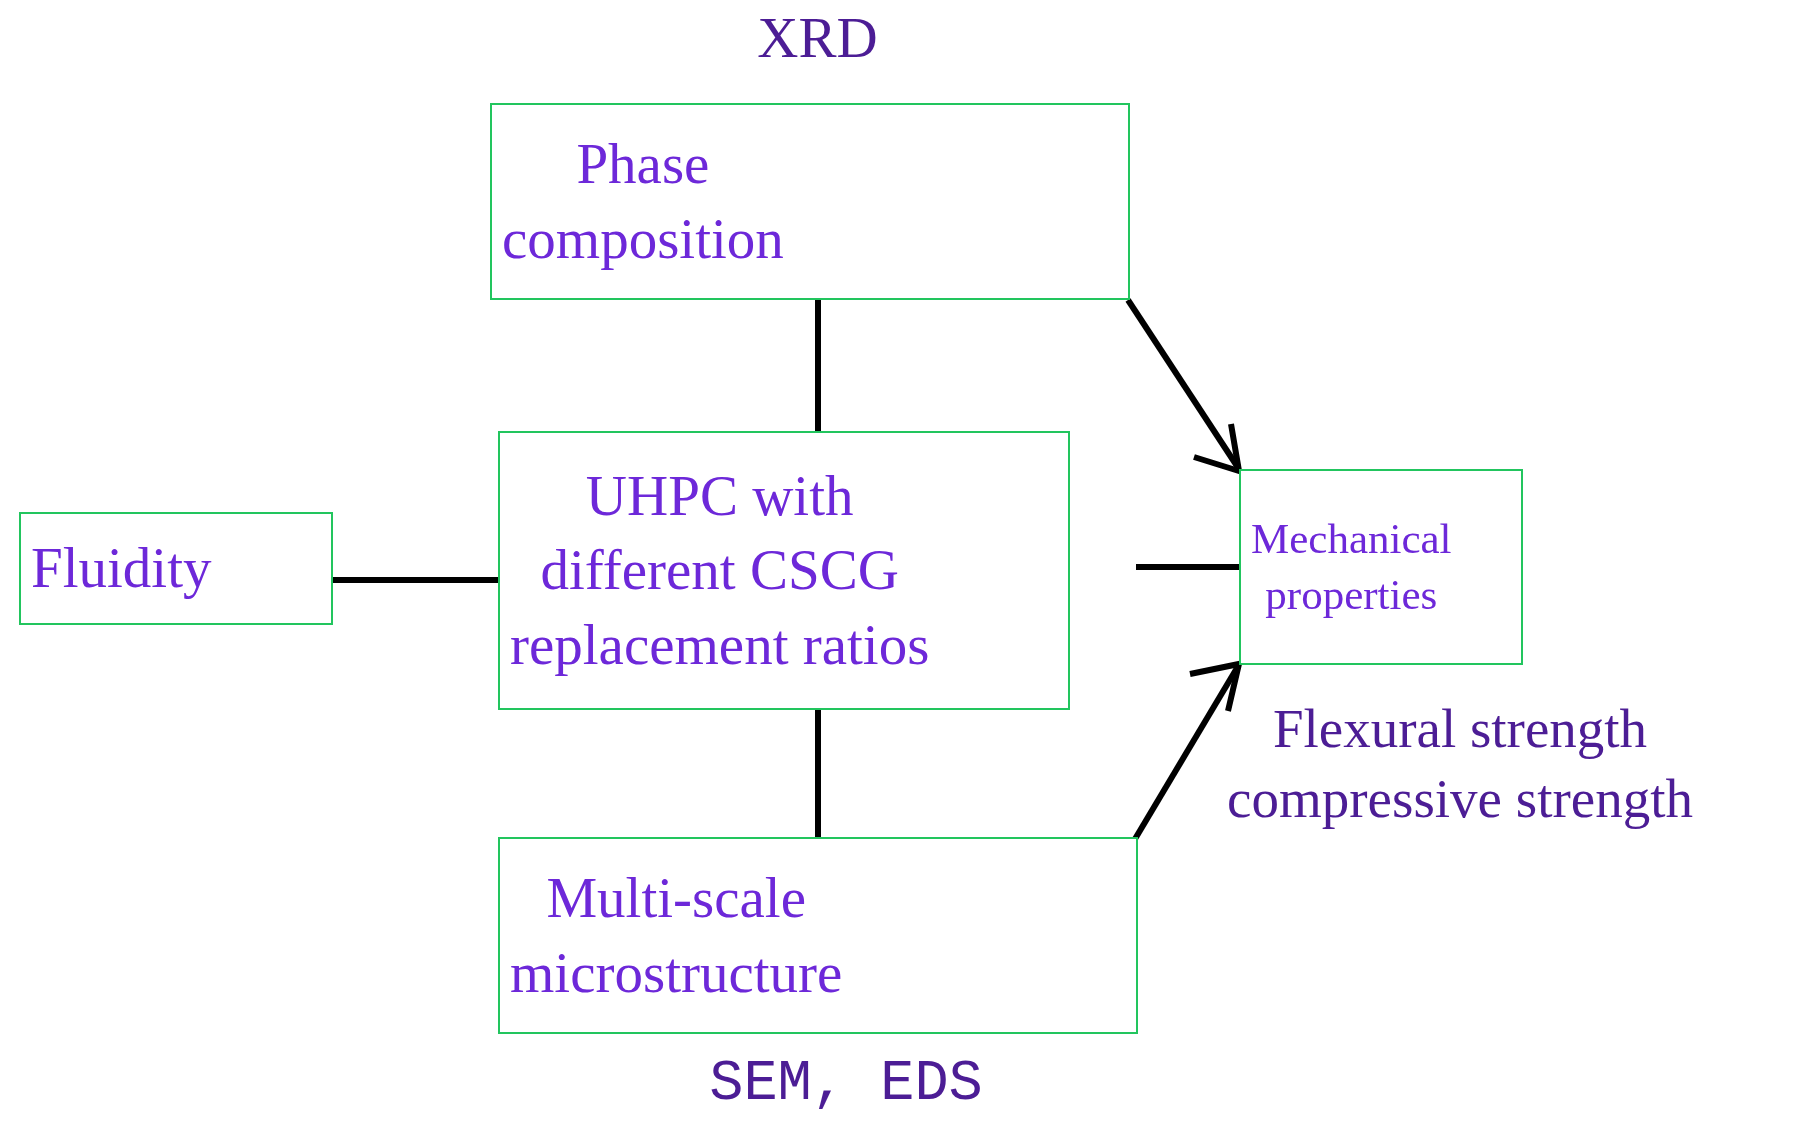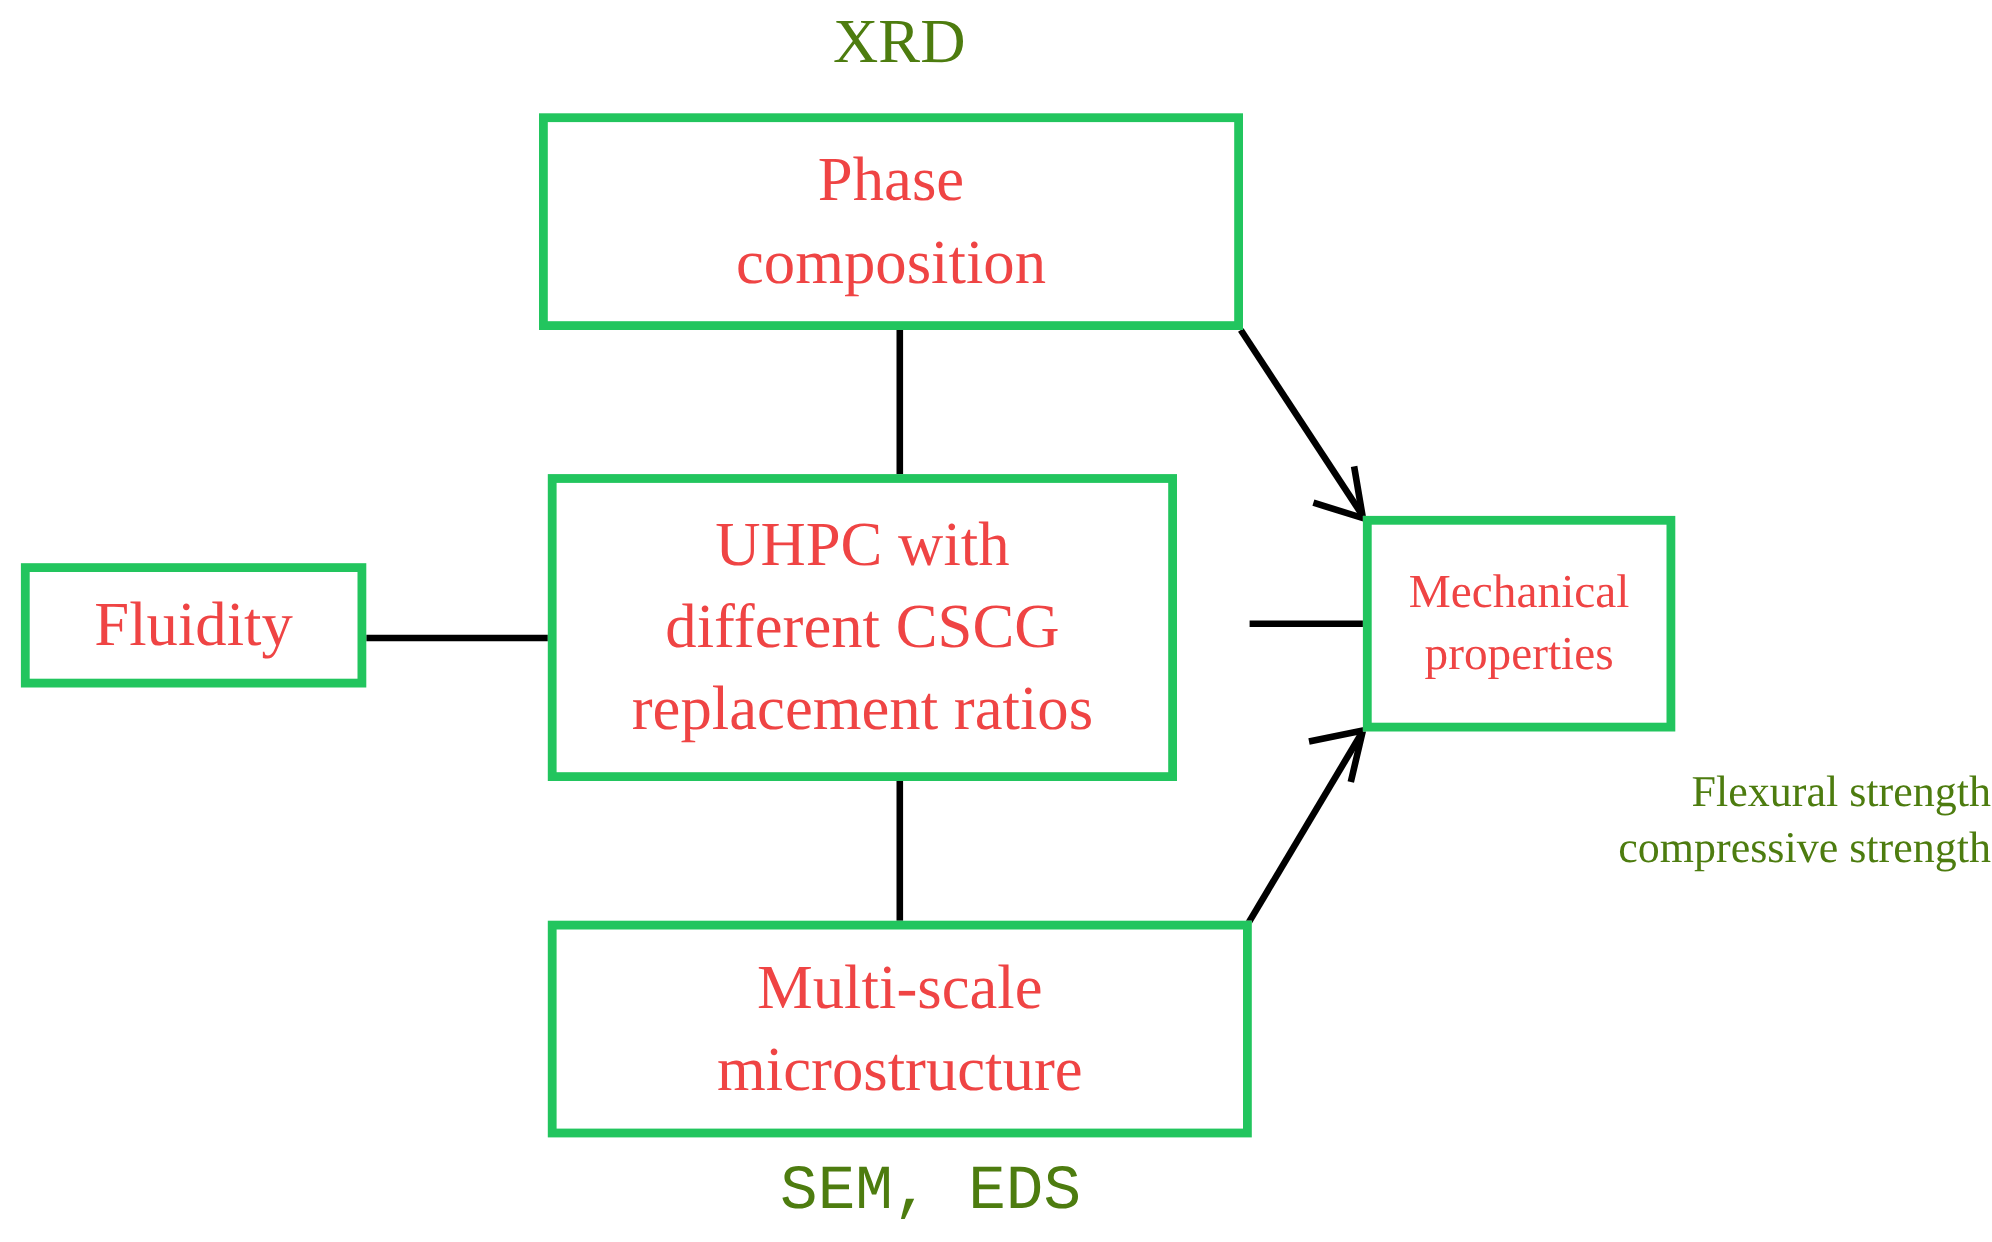--- a/index.html
+++ b/index.html
@@ -20,43 +20,43 @@
   .svg-layer {
     position: absolute;
     top: 0;
     left: 0;
     width: 1811px;
     height: 1129px;
   }
   .node-box {
     position: absolute;
     box-sizing: border-box;
-    border: 8px solid #22c55e;
+    border: 2px solid #22c55e;
     background: #ffffff;
     display: flex;
     align-items: center;
-    justify-content: center;
+    justify-content: flex-start;
     text-align: center;
     line-height: 1.30;
     font-family: "Liberation Serif", "DejaVu Serif", serif;
-    color: #ef4444;
+    color: #6d28d9;
     z-index: 3;
   }
   .node-label {
     display: block;
     padding: 0 10px;
     white-space: pre-line;
   }
   .free-label {
     position: absolute;
     text-align: center;
     line-height: 1.28;
     white-space: pre-line;
     font-family: "Liberation Serif", "DejaVu Serif", serif;
-    color: #4d7c0f;
+    color: #4c1d95;
     z-index: 4;
   }
 
   
   #box-phase-composition {
     left: 490px;  top: 103px;  width: 640px;  height: 197px;
     font-size: 57px;
   }
   #box-uhpc {
     left: 498px;  top: 431px;  width: 572px;  height: 279px;
@@ -80,22 +80,22 @@
     left: 640px; top: 2px; width: 355px;
     font-size: 57px;
   }
   #label-sem-eds {
     left: 656px; top: 1048px; width: 380px;
     font-size: 57px;
     font-family: Liberation Mono, monospace;
   }
   #label-strength-notes {
     left: 1110px; top: 694px; width: 700px;
-    text-align: right;
-    font-size: 40px;
+    text-align: center;
+    font-size: 55px;
   }
 </style>
 </head>
 <body>
 
 <div id="diagram-root">
 
   <svg class="svg-layer" viewBox="0 0 1811 1129">
 
     <line x1="818" y1="298" x2="818" y2="433" stroke="#000000" stroke-width="6"></line>

